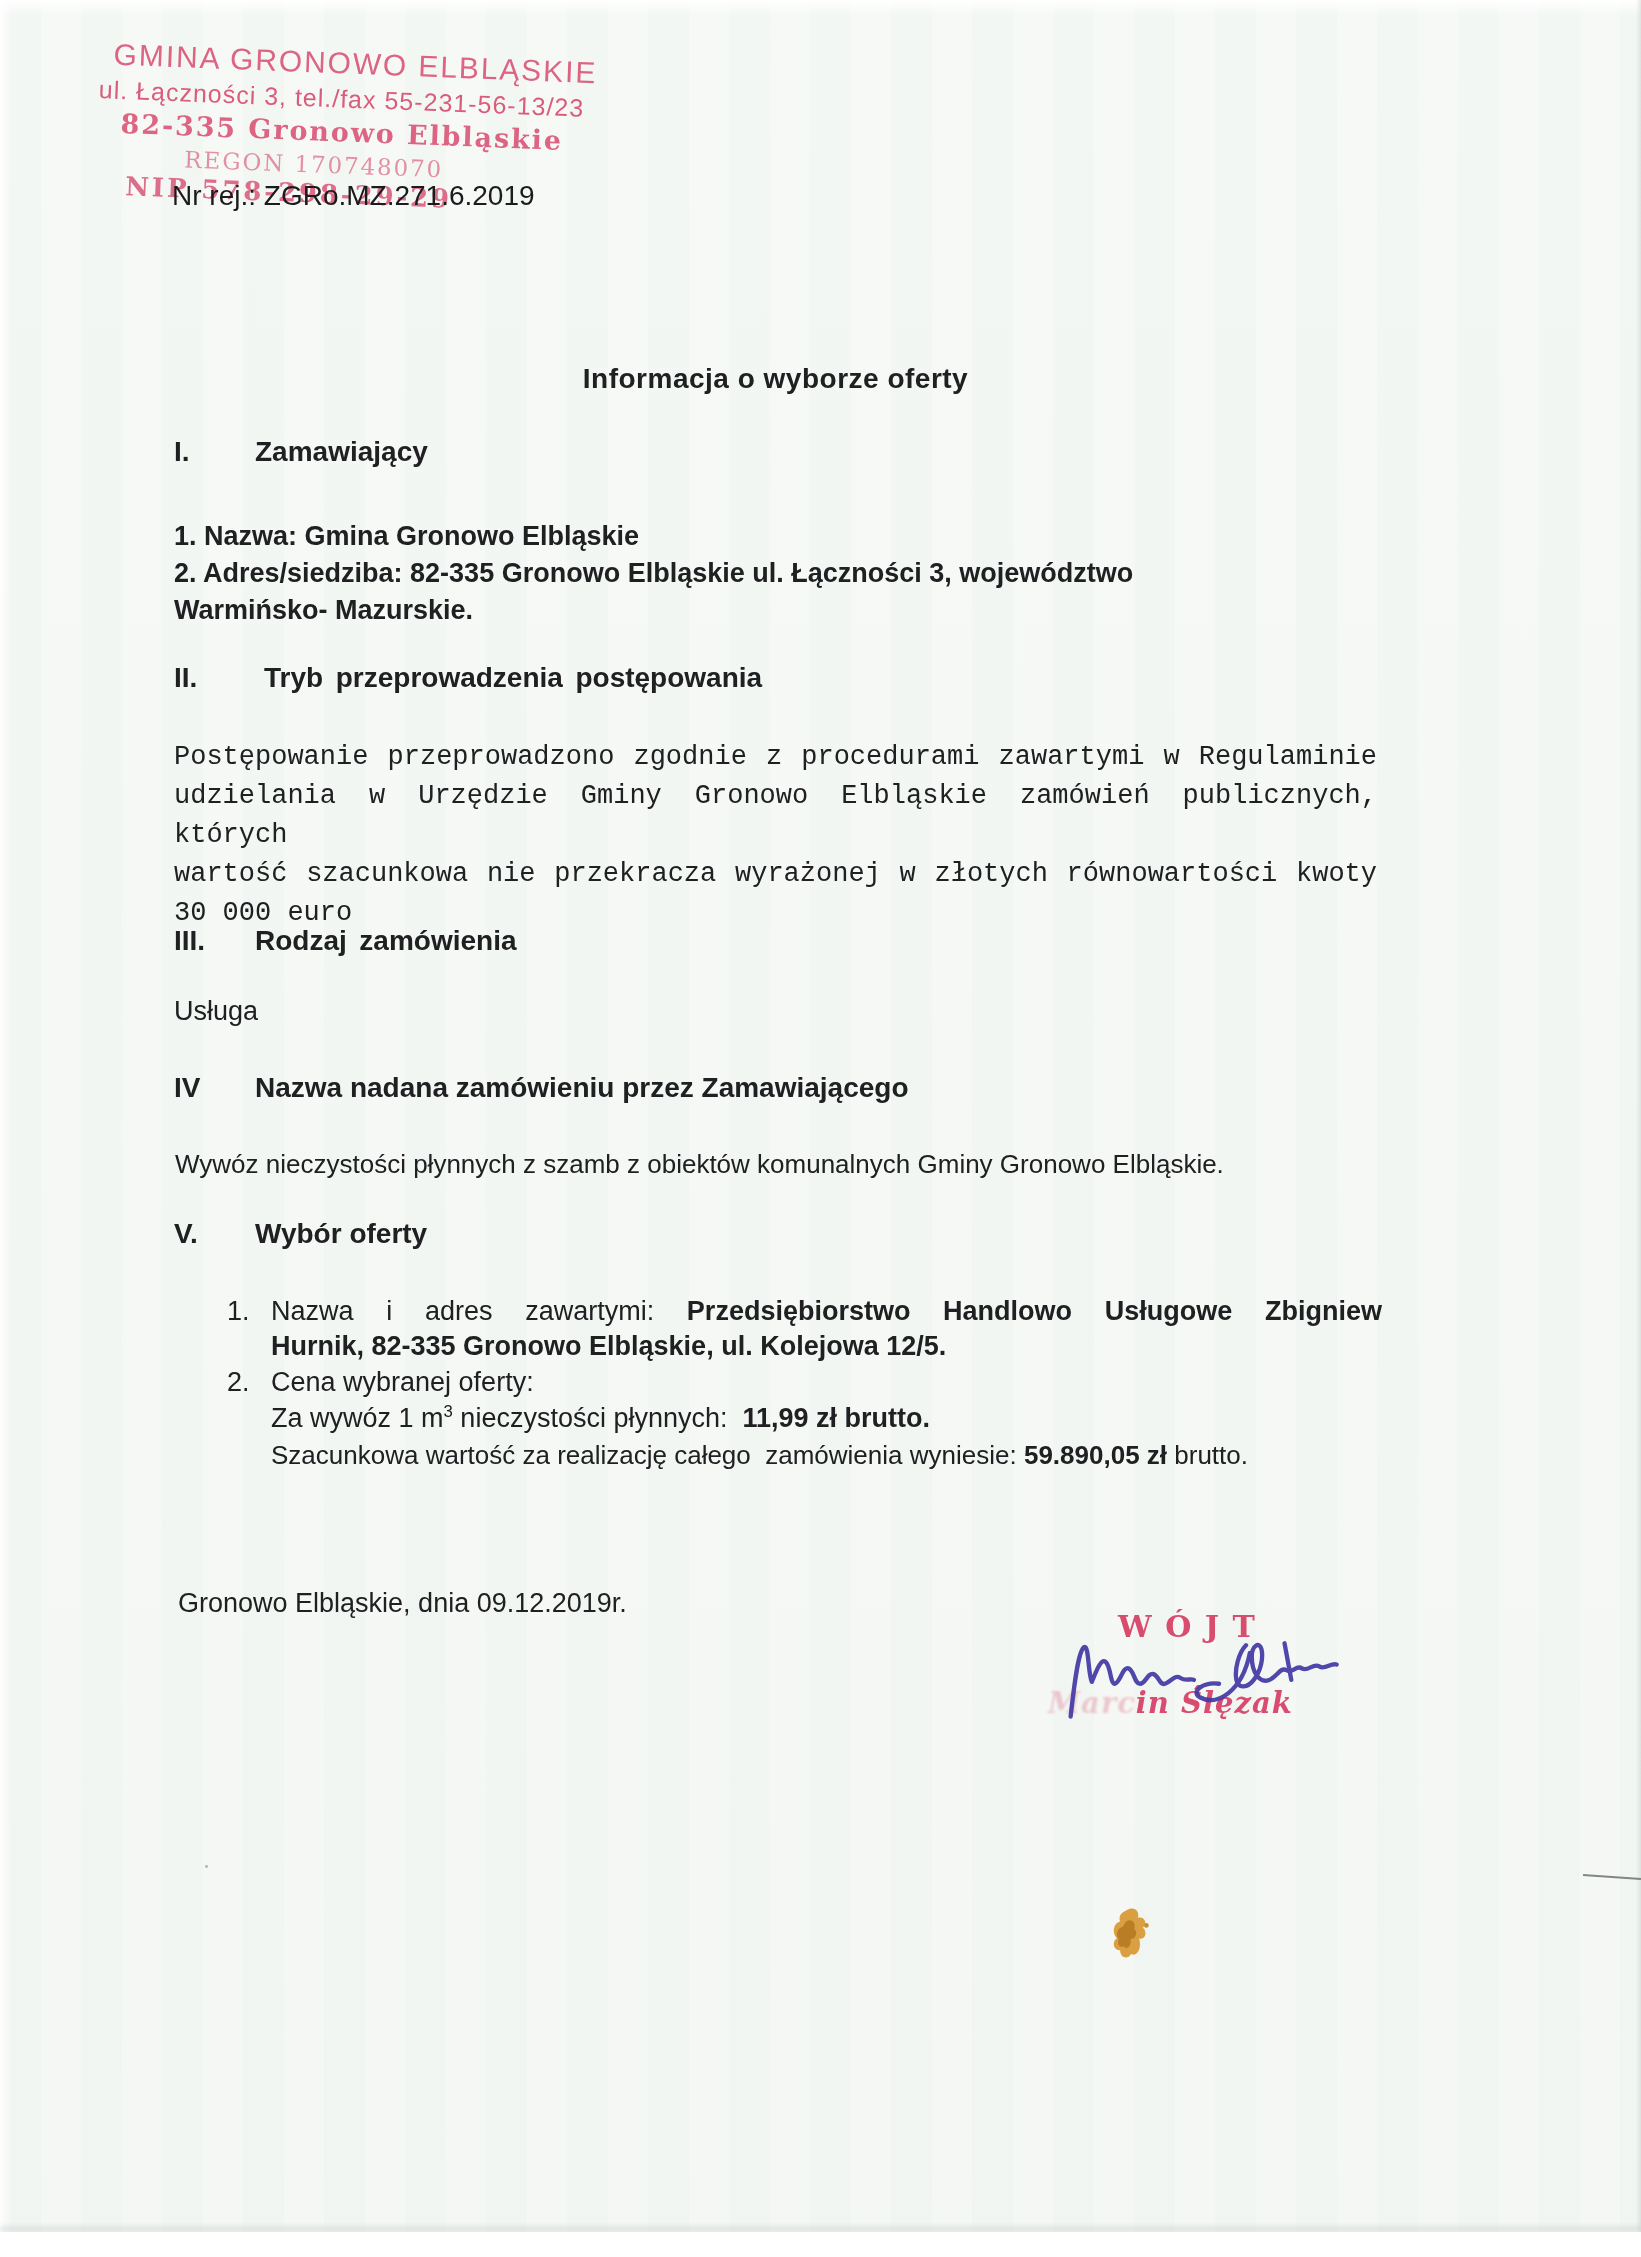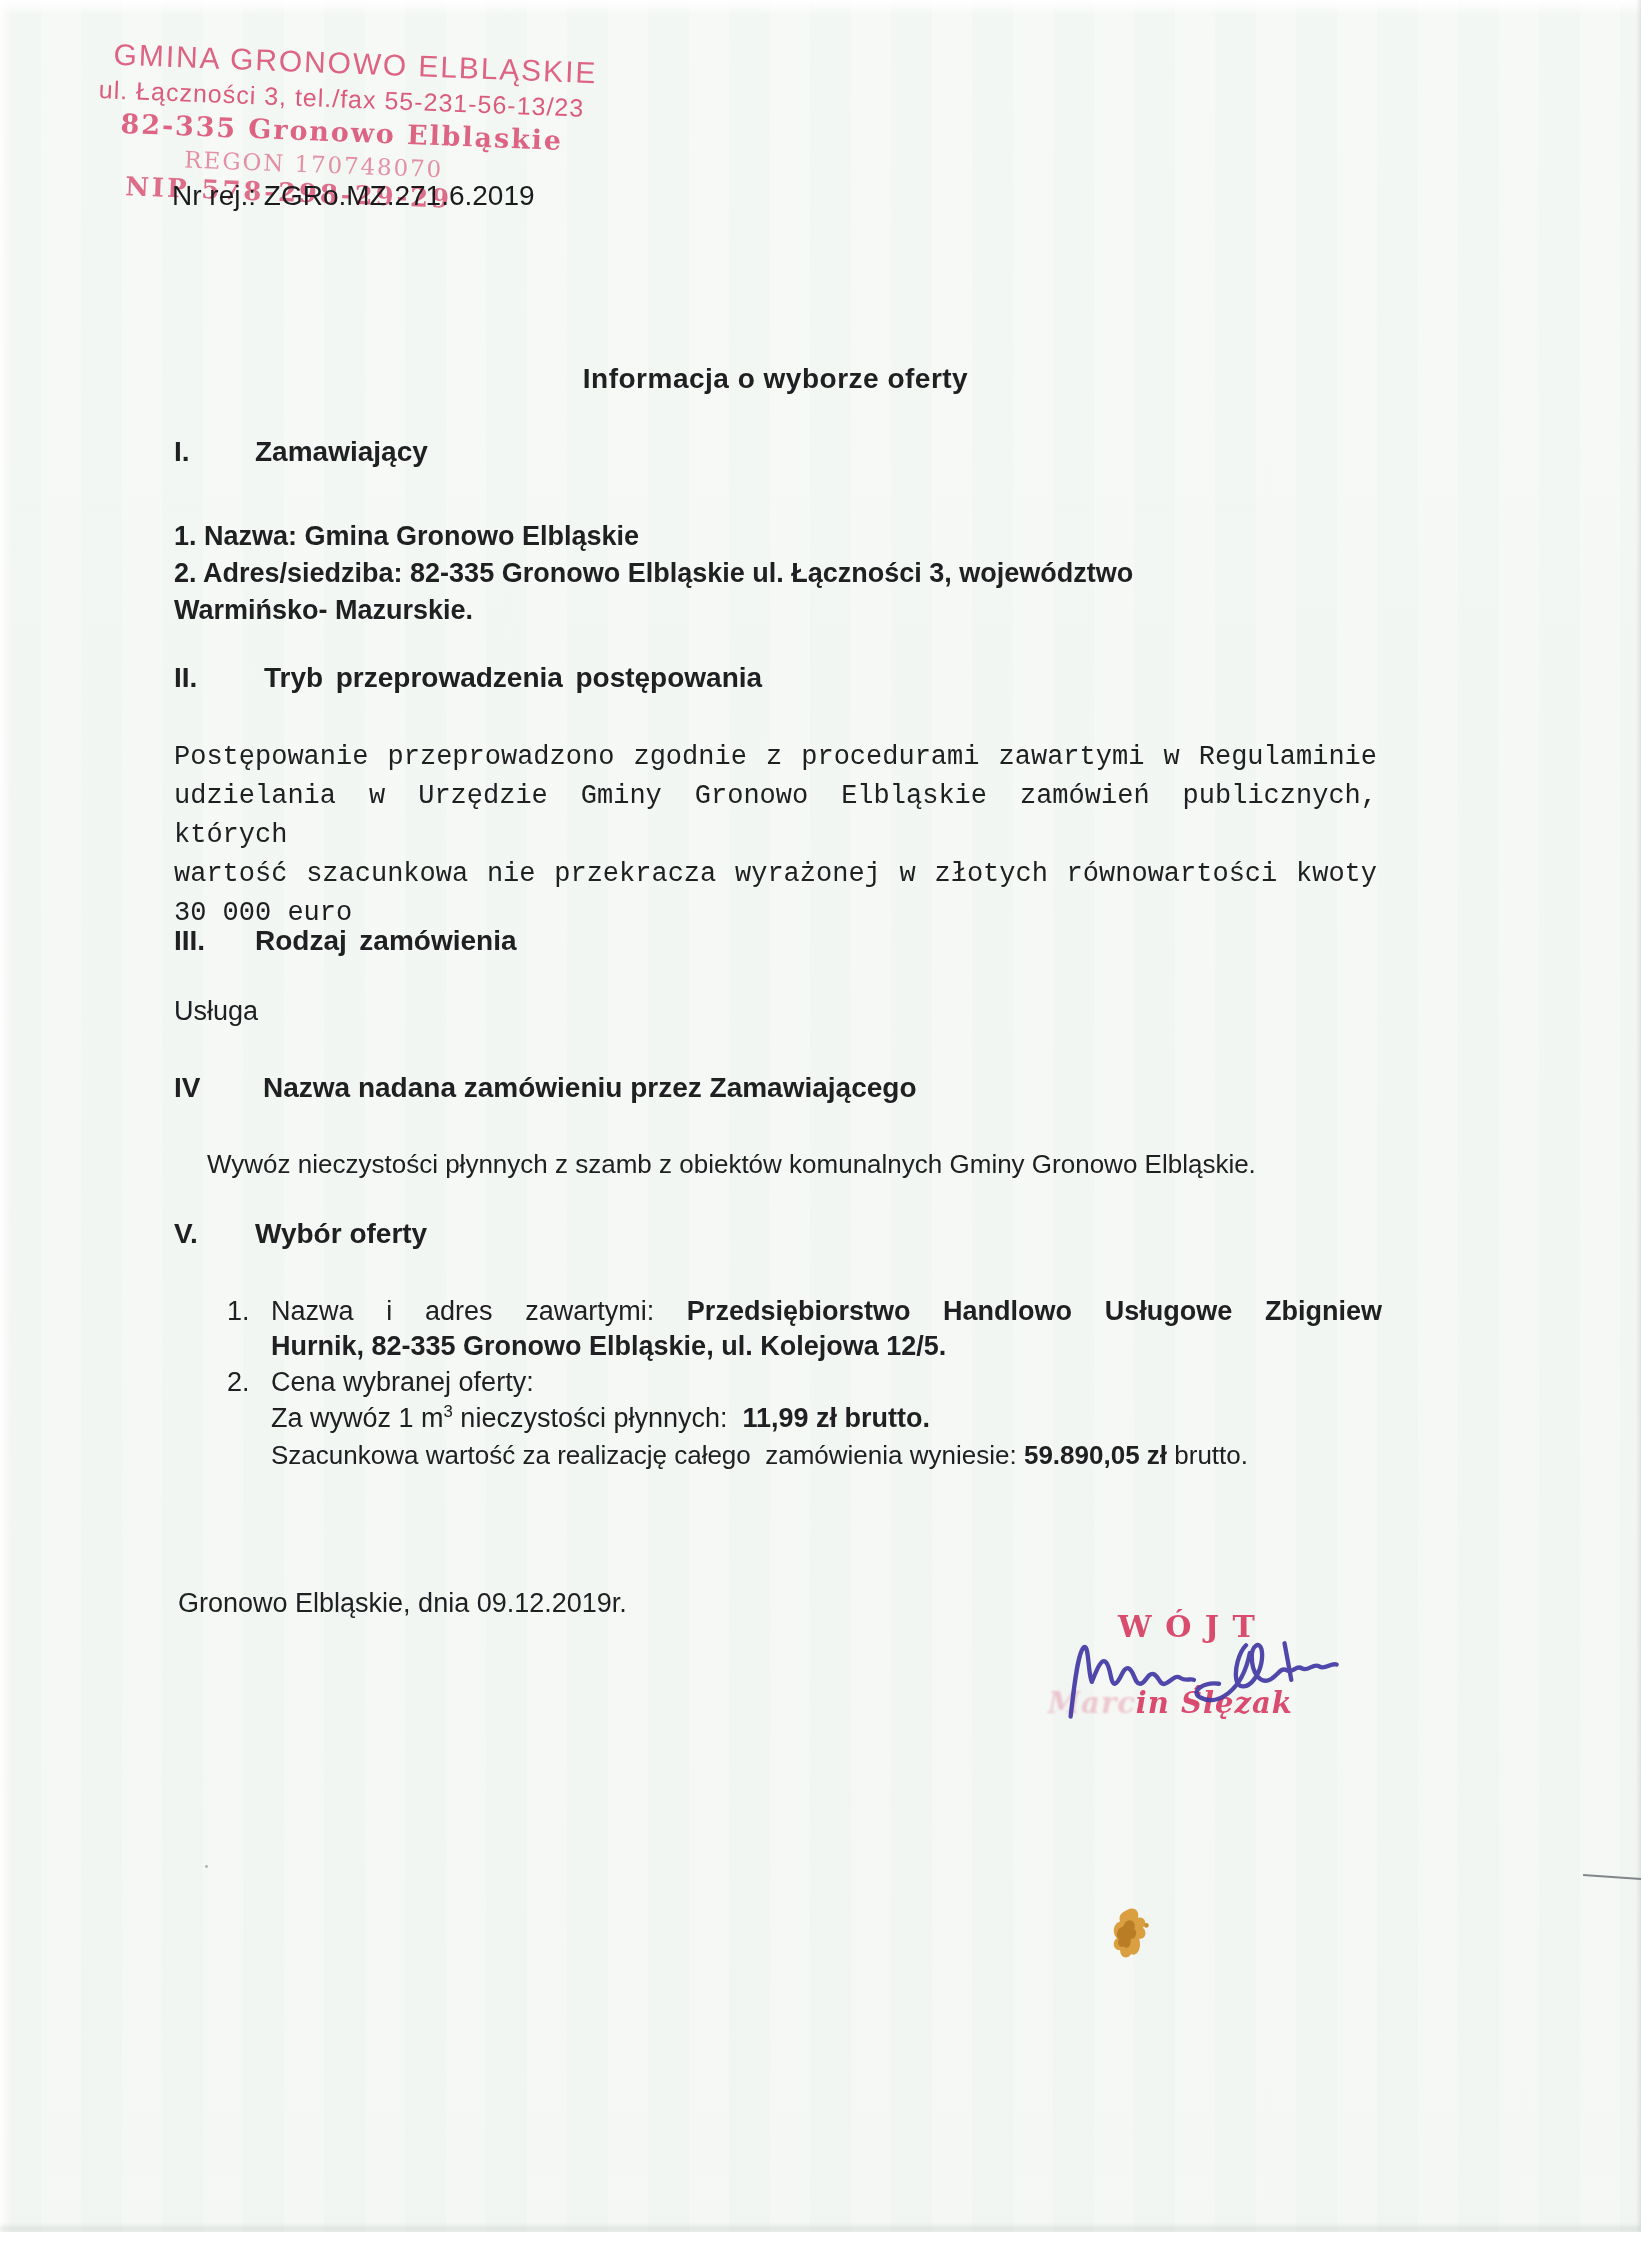--- a/index.html
+++ b/index.html
@@ -40,21 +40,21 @@
                font-weight:bold; font-size:28px; letter-spacing:0.5px; }
 
   .sec { left:174px; font-weight:bold; font-size:28px; display:flex; }
   .sec .n { width:81px; flex:none; }
   .ws  { word-spacing:4.8px; }
 
   .p1 { left:174px; top:518px; font-weight:bold; font-size:27px; line-height:37px; }
   .p2 { left:174px; top:738px; width:1203px; font-size:27px; line-height:39px;font-family:Liberation Mono, monospace; }
   .just { text-align:justify; text-align-last:justify; }
   .usluga { left:174px; top:996px; font-size:27px; }
-  .p4 { left:175px; top:1149px; font-size:26px;margin-left:32px; }
+  .p4 { left:175px; top:1149px; font-size:26px; }
 
   .li-line1 { left:227px; top:1296px; width:1155px; font-size:27px; text-align:justify; text-align-last:justify; }
   .li-line2 { left:271px; top:1331px; font-size:27px; font-weight:bold; }
   .li-line3 { left:227px; top:1367px; font-size:27px; }
   .num { display:inline-block; width:44px; }
   .price-line { left:271px; top:1403px; font-size:27px; }
   .total-line { left:271px; top:1440px; font-size:26px; }
   .keep-ws { white-space:pre-wrap; }
   sup { font-size:.62em; vertical-align:super; line-height:0; }
 
@@ -113,21 +113,21 @@
     <div class="just">wartość szacunkowa nie przekracza wyrażonej w złotych równowartości kwoty</div>
     <div>30 000 euro</div>
   </div>
 
   <div class="abs sec ws" style="top:925px;">
     <span class="n">III.</span>
     <span>Rodzaj zamówienia</span>
   </div>
   <div class="abs usluga">Usługa</div>
 
-  <div class="abs sec" style="top:1072px;gap:8px;">
+  <div class="abs sec" style="top:1072px;">
     <span class="n">IV</span>
     <span>Nazwa nadana zamówieniu przez Zamawiającego</span>
   </div>
   <div class="abs p4">Wywóz nieczystości płynnych z szamb z obiektów komunalnych Gminy Gronowo Elbląskie.</div>
 
   <div class="abs sec" style="top:1218px;">
     <span class="n">V.</span>
     <span>Wybór oferty</span>
   </div>
 

